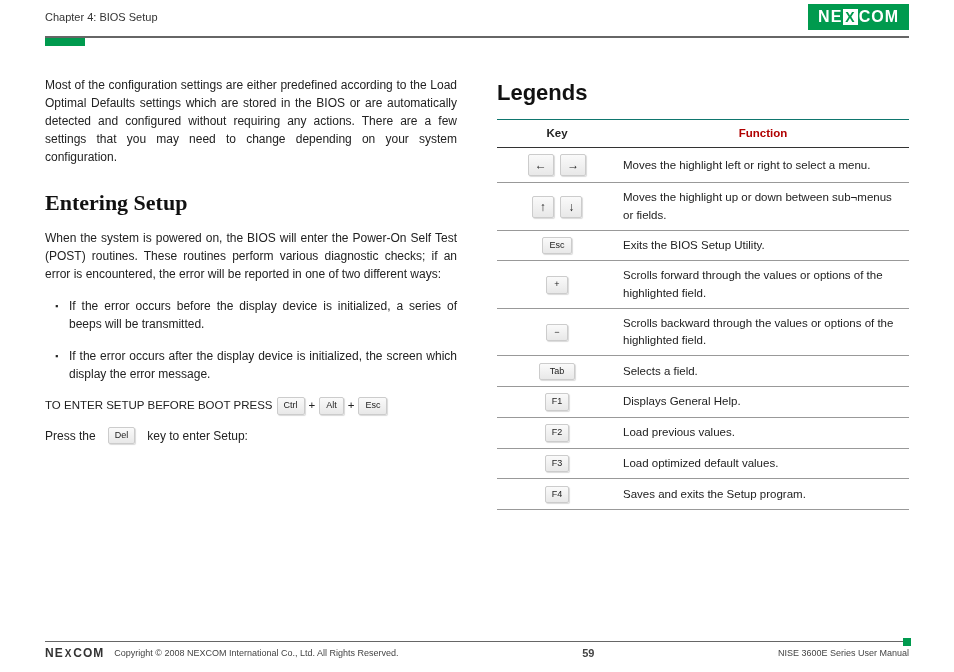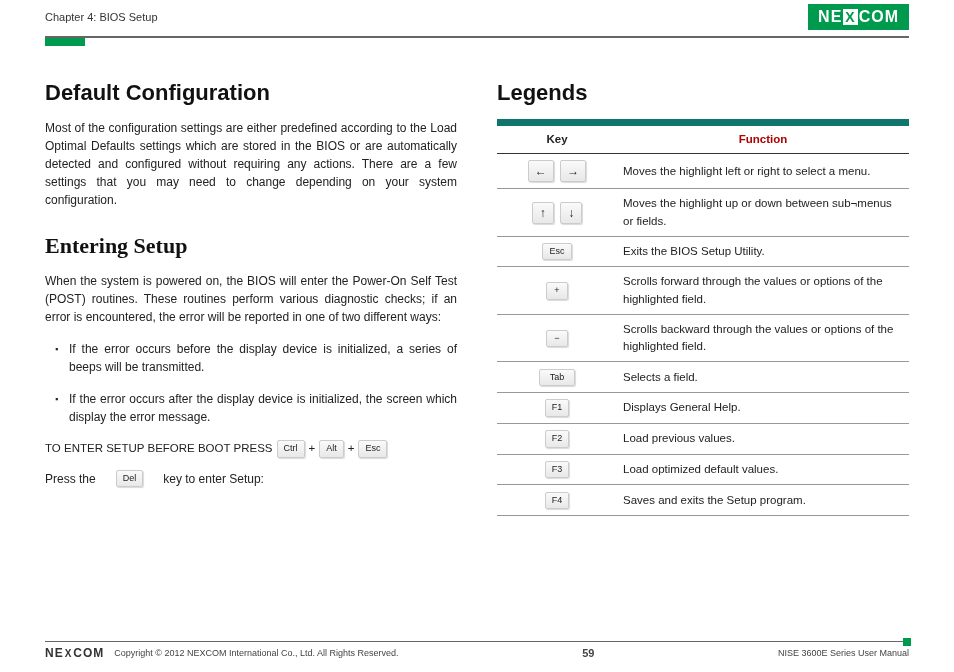--- a/index.html
+++ b/index.html
@@ -14,54 +14,53 @@
   .columns { display: flex; gap: 40px; margin-top: 30px; }
   .col { flex: 1; font-size: 12px; line-height: 1.5; }
   h2 { font-size: 22px; font-weight: bold; margin-bottom: 10px; color: #111; }
   .col p { text-align: justify; margin-bottom: 14px; }
   .bullets { margin: 10px 0 14px 10px; }
   .bullets li { list-style: none; position: relative; padding-left: 14px; margin-bottom: 14px; text-align: justify; }
   .bullets li::before { content: "▪"; position: absolute; left: 0; font-size: 9px; top: 3px; }
   .keycap { display: inline-block; background: linear-gradient(#fafafa,#e8e8e8); border: 1px solid #ccc; border-radius: 2px; padding: 1px 6px; font-size: 9px; min-width: 22px; text-align: center; box-shadow: 1px 1px 1px rgba(0,0,0,0.15); vertical-align: middle; }
   .keycap.wide { min-width: 36px; }
   table.legend { width: 100%; border-collapse: collapse; font-size: 11.5px; }
-  table.legend th { border-top: 7px solid #0f766e; border-bottom: 1px solid #333; padding: 5px 6px; font-weight: bold; }
+  table.legend th { border-top: 1px solid #0f766e; border-bottom: 1px solid #333; padding: 5px 6px; font-weight: bold; }
   table.legend th.fn { color: #b00000; }
   table.legend td { border-bottom: 1px solid #999; padding: 6px; vertical-align: middle; }
   table.legend td.keycol { width: 120px; text-align: center; }
   .arrow { font-size: 12px; }
   .footer { position: absolute; bottom: 12px; left: 45px; right: 45px; }
   .footer-line { height: 1.5px; background: #666; margin-bottom: 4px; position: relative; }
   .footer-sq { position: absolute; right: -2px; top: -3px; width: 8px; height: 8px; background: #009a4e; }
   .footer-row { display: flex; justify-content: space-between; align-items: center; font-size: 9px; color: #444; }
   .footer-logo { font-weight: bold; letter-spacing: 1px; display: flex; align-items: center; color: #333; font-size: 12px; }
   .footer-logo .x2 { font-size: 10px; margin: 0 1px; }
   .pg { font-weight: bold; font-size: 11px; }
   .setup-line { display: flex; align-items: center; gap: 4px; margin: 12px 0; font-size: 11.5px; }
-  .press-line { display: flex; align-items: center; gap: 20px; margin-top: 0; font-size: 12px; }
+  .press-line { display: flex; align-items: center; gap: 12px; margin-top: 0; font-size: 12px; }
   .h2b { margin-top: 20px; font-family: Liberation Serif, serif; }
 </style>
 </head>
 <body>
 
 <div class="page">
   <div class="header">
     <div class="chapter">Chapter 4: BIOS Setup</div>
     <div class="logo-box">
       <span>NE</span>
         <span class="x">X</span>
         <span>COM</span>
     </div>
   </div>
   <div class="hr-top"></div>
   <div class="tab-mark"></div>
 
   <div class="columns">
     <div class="col">
-      <h2>Default Configuration</h2>
       <p>Most of the configuration settings are either predefined according to the Load Optimal Defaults settings which are stored in the BIOS or are automatically detected and configured without requiring any actions. There are a few settings that you may need to change depending on your system configuration.</p>
       <h2 class="h2b">Entering Setup</h2>
       <p>When the system is powered on, the BIOS will enter the Power-On Self Test (POST) routines. These routines perform various diagnostic checks; if an error is encountered, the error will be reported in one of two different ways:</p>
       <ul class="bullets">
         <li>If the error occurs before the display device is initialized, a series of beeps will be transmitted.</li>
         <li>If the error occurs after the display device is initialized, the screen which display the error message.</li>
       </ul>
       <div class="setup-line">
         <span>TO ENTER SETUP BEFORE BOOT PRESS</span>
         <span class="keycap">Ctrl</span>
@@ -137,18 +136,18 @@
   <div class="footer-line">
       <div class="footer-sq"></div>
     </div>
   <div class="footer-row">
     <div style="display:flex;align-items:center;gap:10px">
       <div class="footer-logo">
         <span>NE</span>
           <span class="x2">X</span>
           <span>COM</span>
       </div>
-      <span>Copyright © 2012 NEXCOM International Co., Ltd. All Rights Reserved.</span>
+      <span>Copyright © 2008 NEXCOM International Co., Ltd. All Rights Reserved.</span>
     </div>
     <span class="pg">59</span>
     <span>NISE 3600E Series User Manual</span>
   </div>
 </div>
 
 </body></html>

